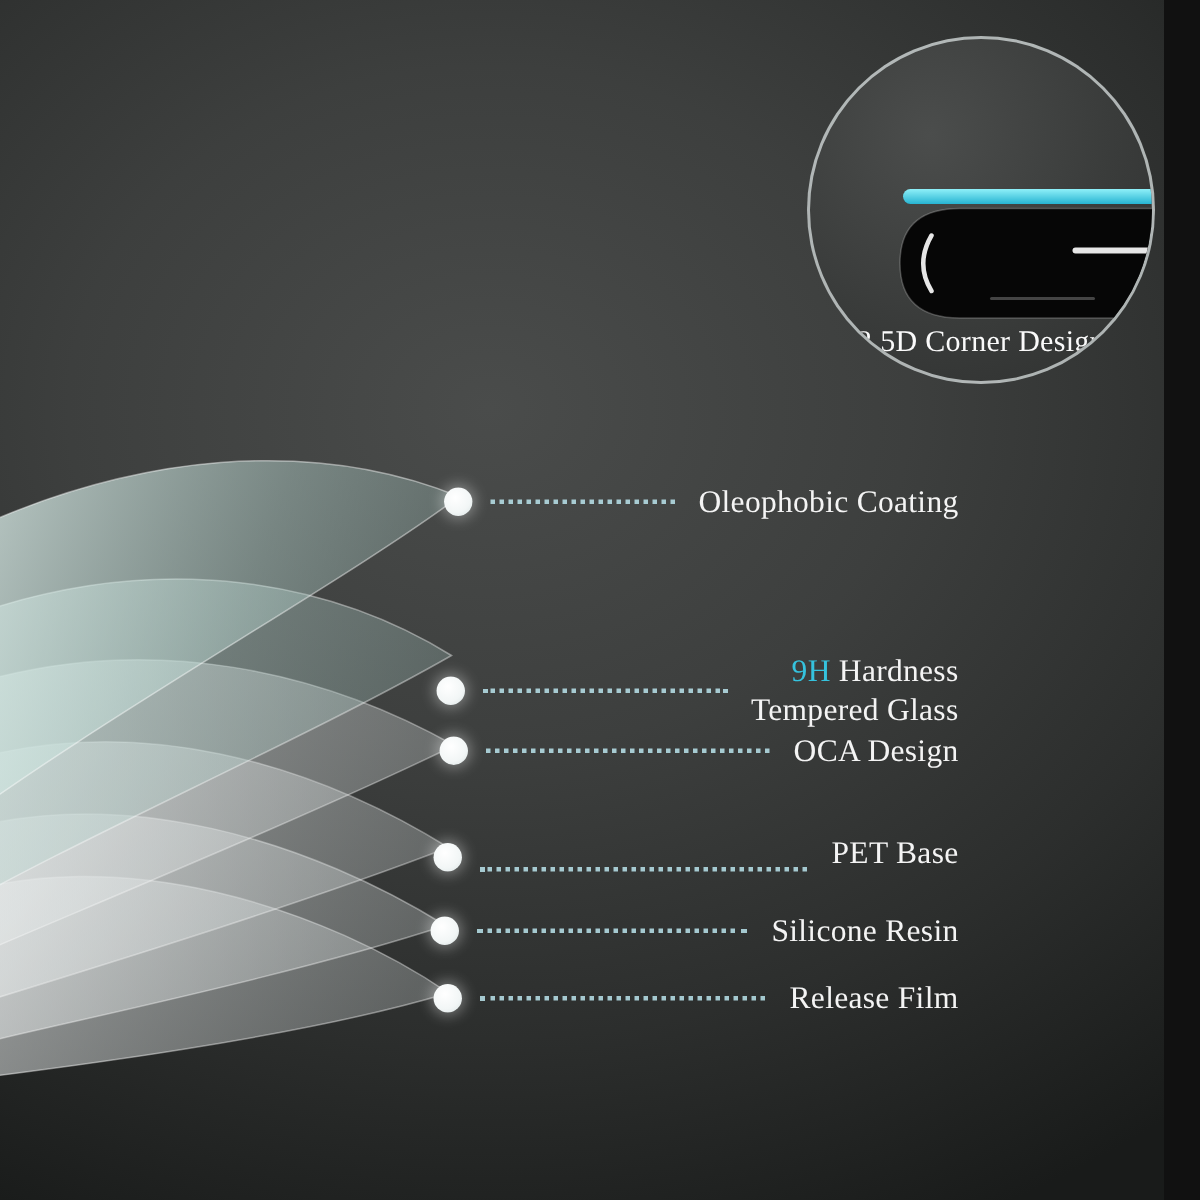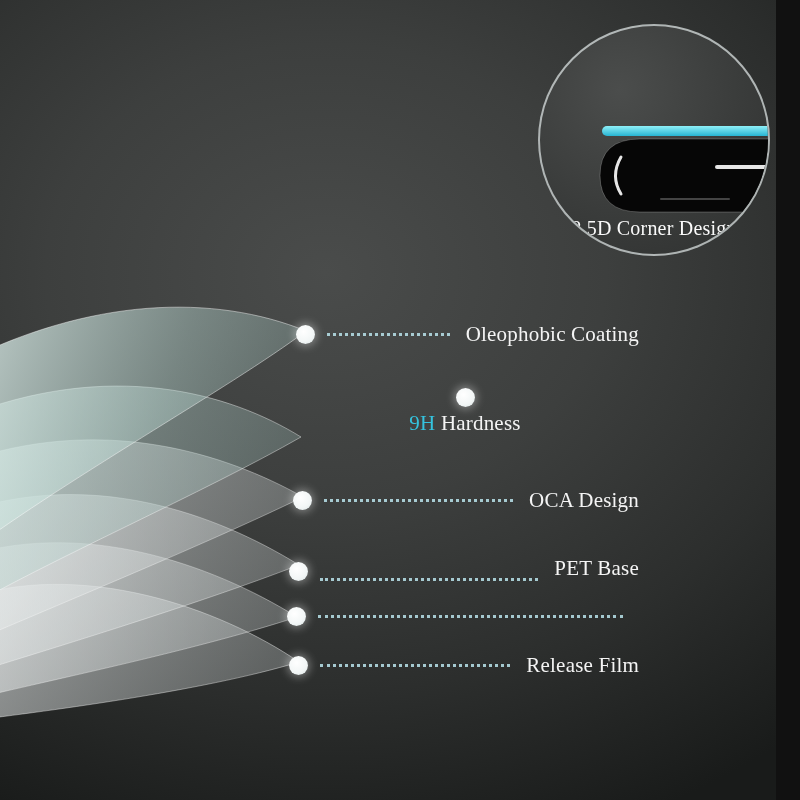--- a/index.html
+++ b/index.html
@@ -97,41 +97,42 @@
     </svg>
     <div class="inset-caption">2.5D Corner Design</div>
   </div>
 
   <div class="callout" style="top:321px;left:296px;">
     <span class="dot"></span>
     <span class="leader"></span>
     <span class="label">Oleophobic Coating</span>
   </div>
 
-  <div class="callout" style="top:388px;left:291px;flex-direction:column;">
+  <div class="callout" style="top:434px;left:291px;">
     <span class="dot"></span>
     <span class="leader"></span>
-    <span class="label"><span class="accent">9H</span><span> Hardness</span><br></span>
+    <span class="label"><span class="accent">9H</span><span> Hardness</span><br><span>Tempered Glass</span></span>
   </div>
 
   <div class="callout" style="top:487px;left:293px;">
     <span class="dot"></span>
     <span class="leader"></span>
     <span class="label">OCA Design</span>
   </div>
 
   <div class="callout" style="top:555px;left:289px;align-items:flex-end;">
     <span class="dot"></span>
     <span class="leader"></span>
     <span class="label">PET Base</span>
   </div>
 
   <div class="callout" style="top:607px;left:287px;">
     <span class="dot"></span>
     <span class="leader"></span>
+    <span class="label">Silicone Resin</span>
   </div>
 
   <div class="callout" style="top:652px;left:289px;align-items:center;">
     <span class="dot"></span>
     <span class="leader"></span>
     <span class="label">Release Film</span>
   </div>
 
 </div>
 

